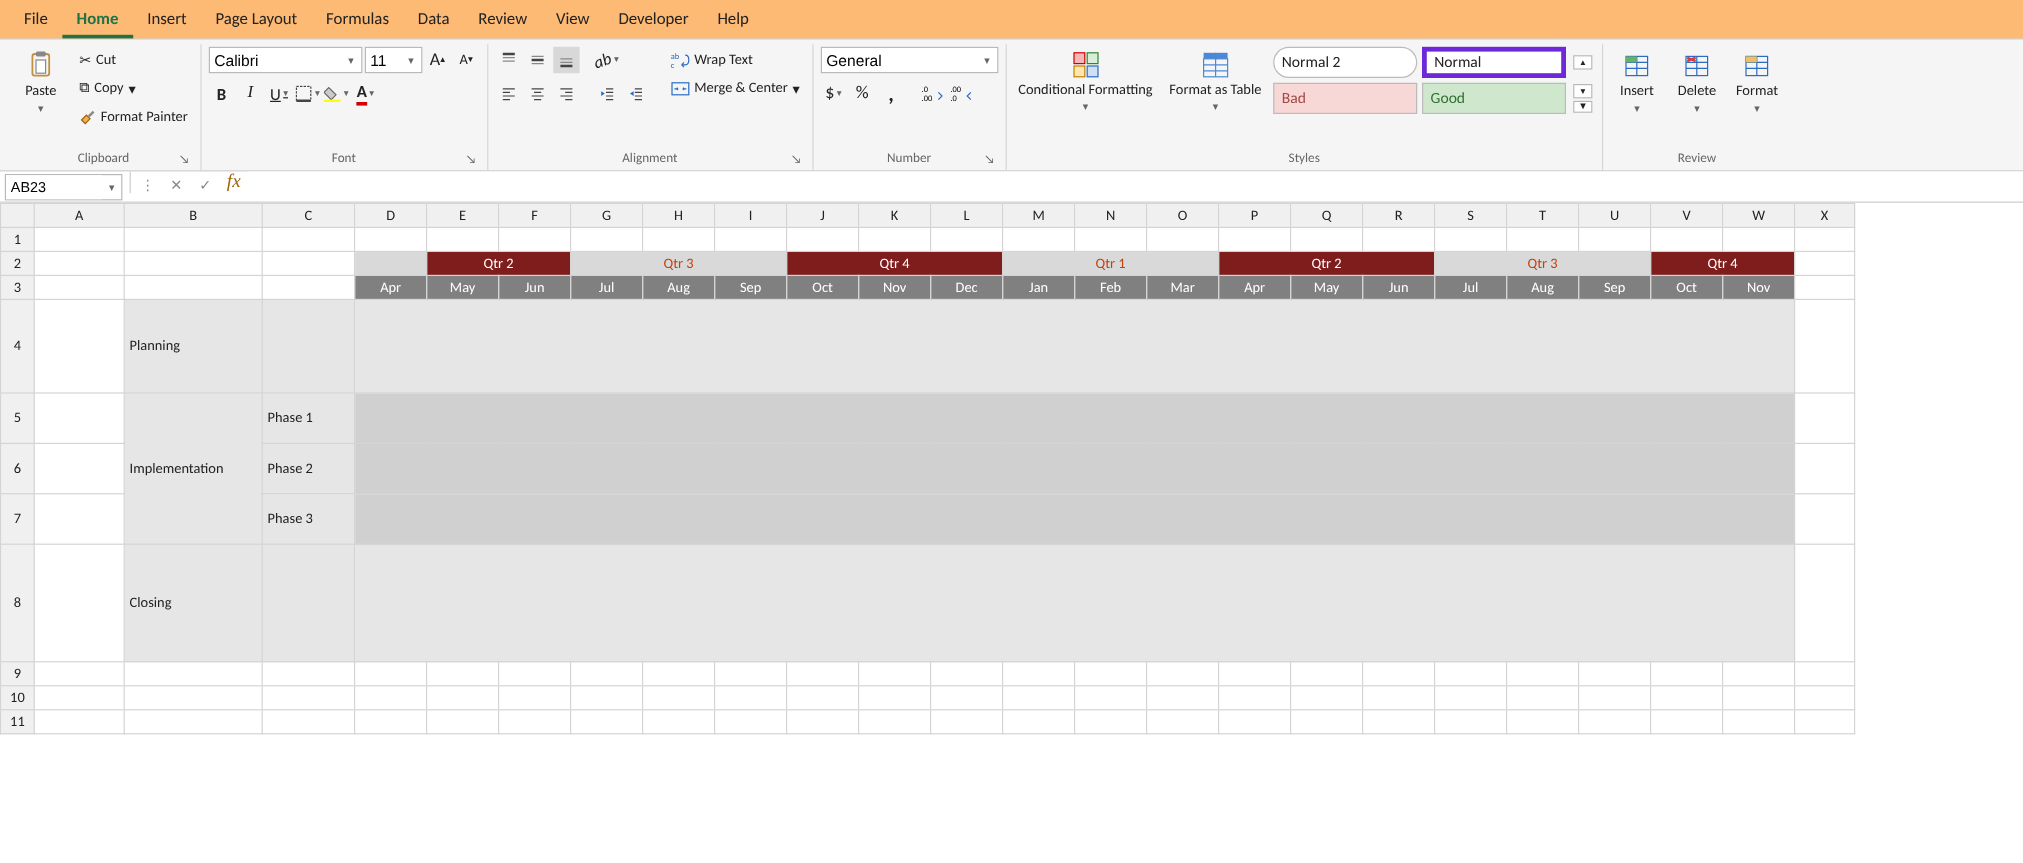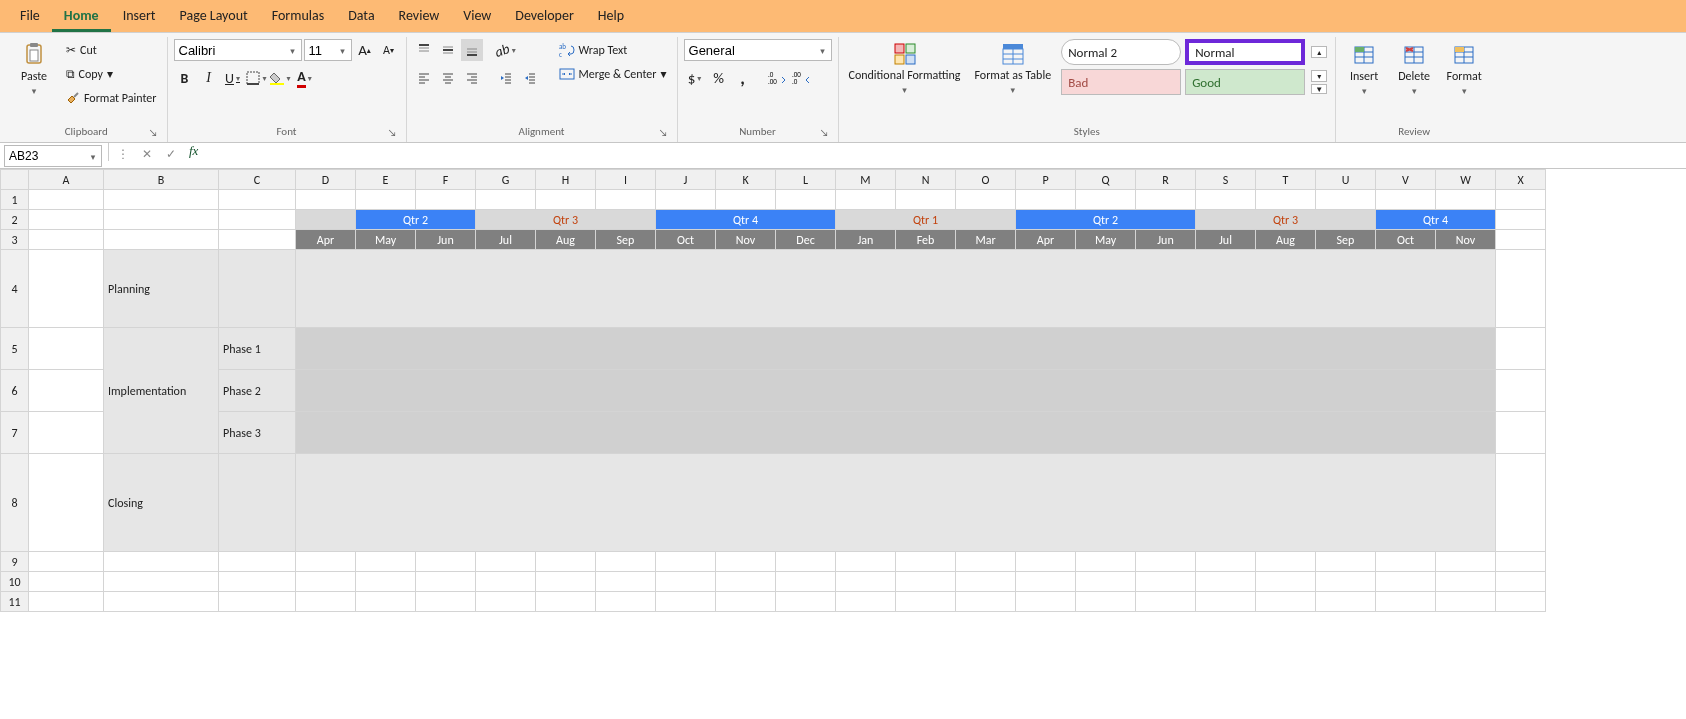--- a/index.html
+++ b/index.html
@@ -37,32 +37,32 @@
   .sw-normal{border:4px solid #6d28d9;}
   .sw-bad{background:#f8d7d7;color:#a24b45;}
   .sw-good{background:#cfe8cd;color:#307030;}
   .scrollbtn{display:flex;flex-direction:column;gap:2px;align-items:center;}
   .sbtn{width:16px;height:12px;border:1px solid #b8b8b8;background:#fff;font-size:8px;display:flex;align-items:center;justify-content:center;cursor:pointer;}
   
   .fxrow{display:flex;align-items:flex-start;height:26px;border-bottom:1px solid #c6c6c6;background:#fff;}
   .namebox{display:flex;align-items:center;border:1px solid #b9b9b9;margin:2px 4px;height:22px;background:#fff;}
   .namebox input{border:none;outline:none;width:80px;padding:0 4px;height:20px;font-size:12px;}
   .fxbtn{width:24px;height:22px;display:flex;align-items:center;justify-content:center;color:#888;cursor:pointer;}
-  .fxlabel{font-style:italic;font-family:Georgia;font-size:13px;padding:0 6px;color:#14532d;}
+  .fxlabel{font-style:italic;font-family:Georgia;font-size:16px;padding:0 6px;color:#a16207;}
   .formula-input{flex:1;border:none;outline:none;height:22px;padding:0 6px;font-size:12px;}
   
   .grid-wrapper{position:relative;overflow:auto;height:calc(719px - 32px - 110px - 26px);background:#fff;}
   table.grid{border-collapse:collapse;table-layout:fixed;}
   .grid th, .grid td{border:1px solid #d4d4d4;font-size:12px;}
   .selall{width:28px;height:20px;background:#f0f0f0;border:1px solid #bfbfbf;}
   .colhead{background:#f0f0f0;text-align:center;font-weight:400;height:20px;}
   .rowhead{background:#f0f0f0;text-align:center;font-weight:400;width:28px;}
   .cell{height:20px;padding:0 4px;background:#fff;}
   
-  .qh{background:#3b82f6;color:#fff;text-align:center;border-right:1px solid #fff;}
+  .qh{background:#7f1d1d;color:#fff;text-align:center;border-right:1px solid #fff;}
   .qh.light{background:#d9d9d9;color:#c2410c;margin-top:28px;}
   .mh{background:#808080;color:#fff;text-align:center;}
   .taskcol{background:#e6e6e6;border:1px dotted #999;padding:2px 4px;vertical-align:middle;}
   .tl{background:#d0d0d0;border:1px dotted #999;}
   .tl.light{background:#e6e6e6;}
   
   svg{display:block;}
 </style>
 </head>
 <body>

